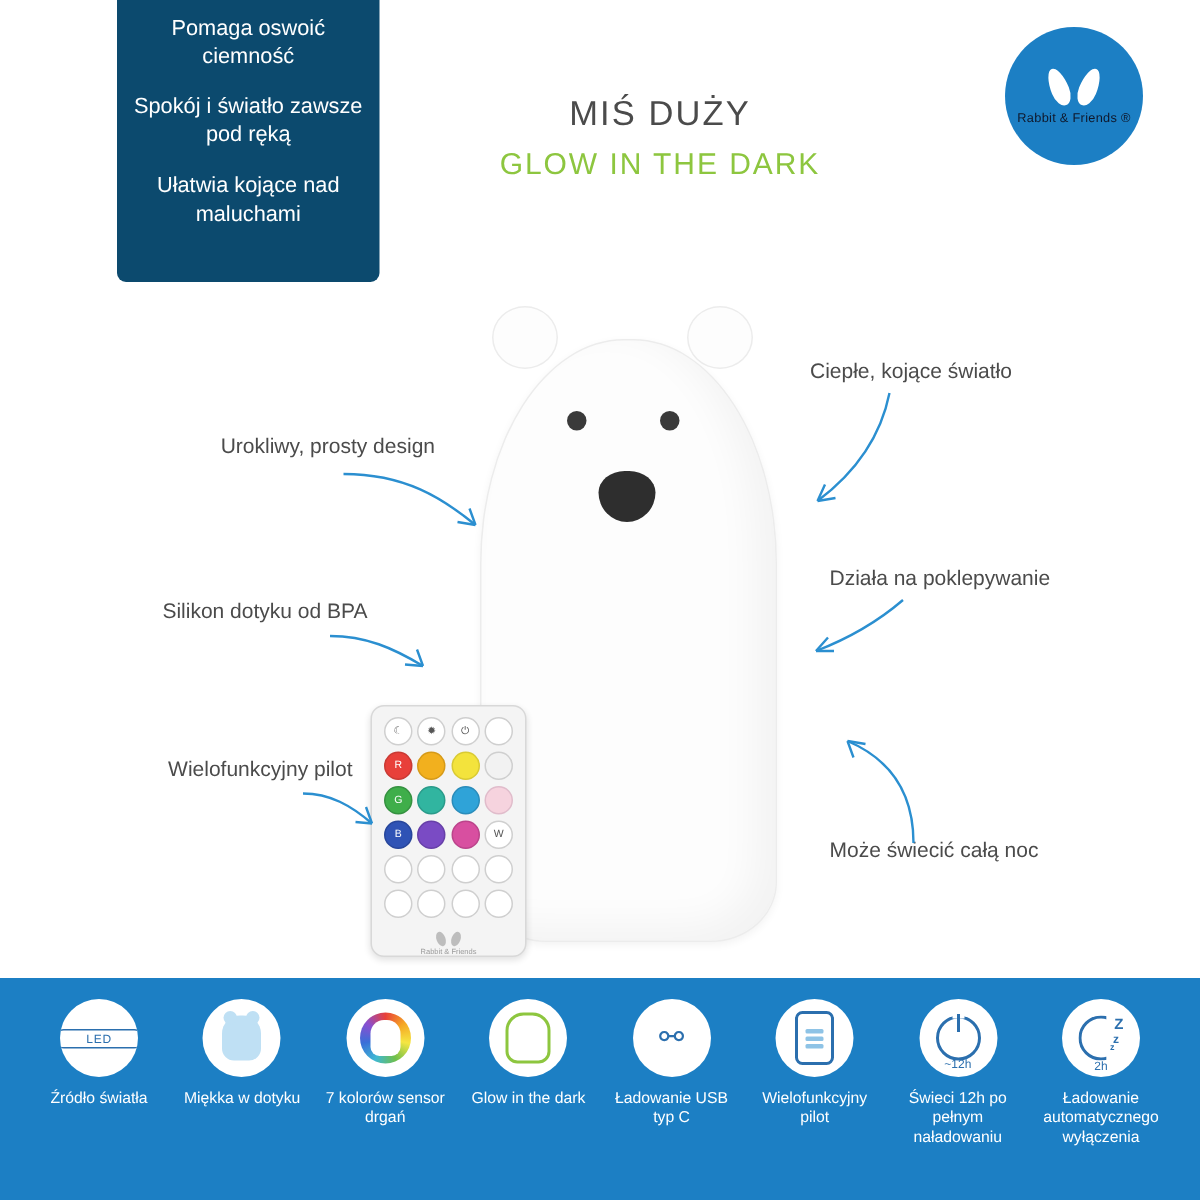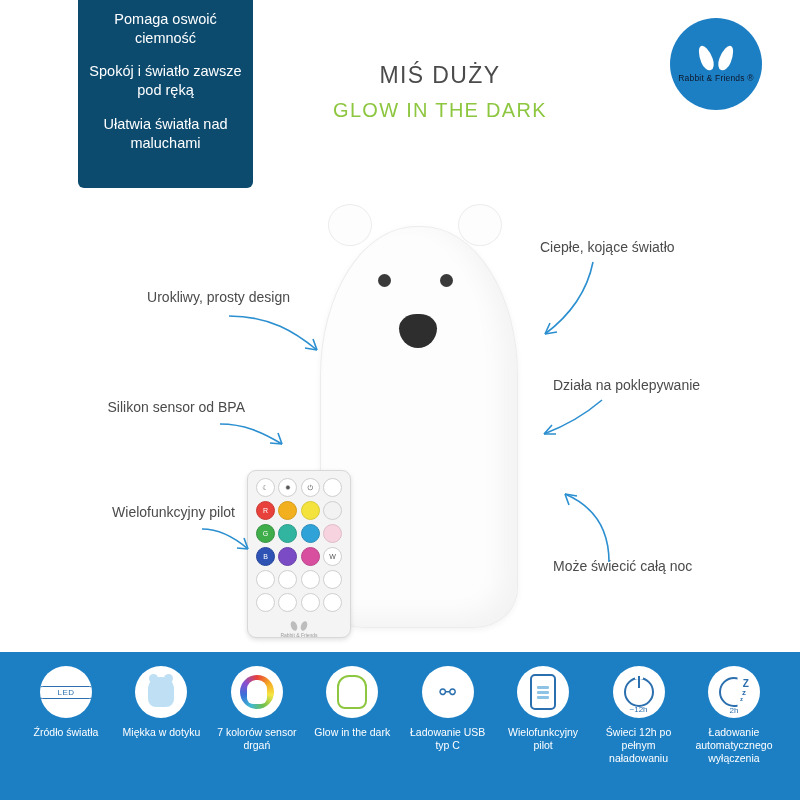--- a/index.html
+++ b/index.html
@@ -309,21 +309,21 @@
   .ic-moon .z3 { right: 6px; top: 19px; font-size: 6px;}
 </style>
 </head>
 <body>
 
 <div class="page">
 
   <div class="badge">
     <p class="line">Pomaga oswoić ciemność</p>
     <p class="line">Spokój i światło zawsze pod ręką</p>
-    <p class="line">Ułatwia światła nad maluchami</p>
+    <p class="line">Ułatwia kojące nad maluchami</p>
   </div>
 
   <div class="title-block">
     <div class="title-main">MIŚ DUŻY</div>
     <div class="title-sub">GLOW IN THE DARK</div>
   </div>
 
   <div class="logo">
     <div class="ears"></div>
     <div class="logo-text">Rabbit &amp; Friends ®</div>
@@ -375,21 +375,21 @@
       <div class="btn"></div>
       <div class="btn"></div>
     </div>
     <div class="brand">
       <div class="mini-ears"></div>
       <span>Rabbit &amp; Friends</span>
     </div>
   </div>
 
   <div class="callout left" style="left: 70px; top: 288px; width: 220px;">Urokliwy, prosty design</div>
-  <div class="callout left" style="left: 70px; top: 398px; width: 175px;">Silikon sensor od BPA</div>
+  <div class="callout left" style="left: 70px; top: 398px; width: 175px;">Silikon dotyku od BPA</div>
   <div class="callout left" style="left: 70px; top: 503px; width: 165px;">Wielofunkcyjny pilot</div>
 
   <div class="callout right" style="left: 540px; top: 238px; width: 220px;">Ciepłe, kojące światło</div>
   <div class="callout right" style="left: 553px; top: 376px; width: 230px;">Działa na poklepywanie</div>
   <div class="callout right" style="left: 553px; top: 557px; width: 215px;">Może świecić całą noc</div>
 
   <svg class="arrow-svg" style="left:225px; top:310px;" width="110" height="55" viewBox="0 0 110 55">
     <path d="M4,6 C45,6 70,22 92,40" stroke="#2b8fd0" stroke-width="1.6" fill="none"></path>
     <path d="M92,40 L80,38 M92,40 L88,29" stroke="#2b8fd0" stroke-width="1.6" fill="none"></path>
   </svg>

